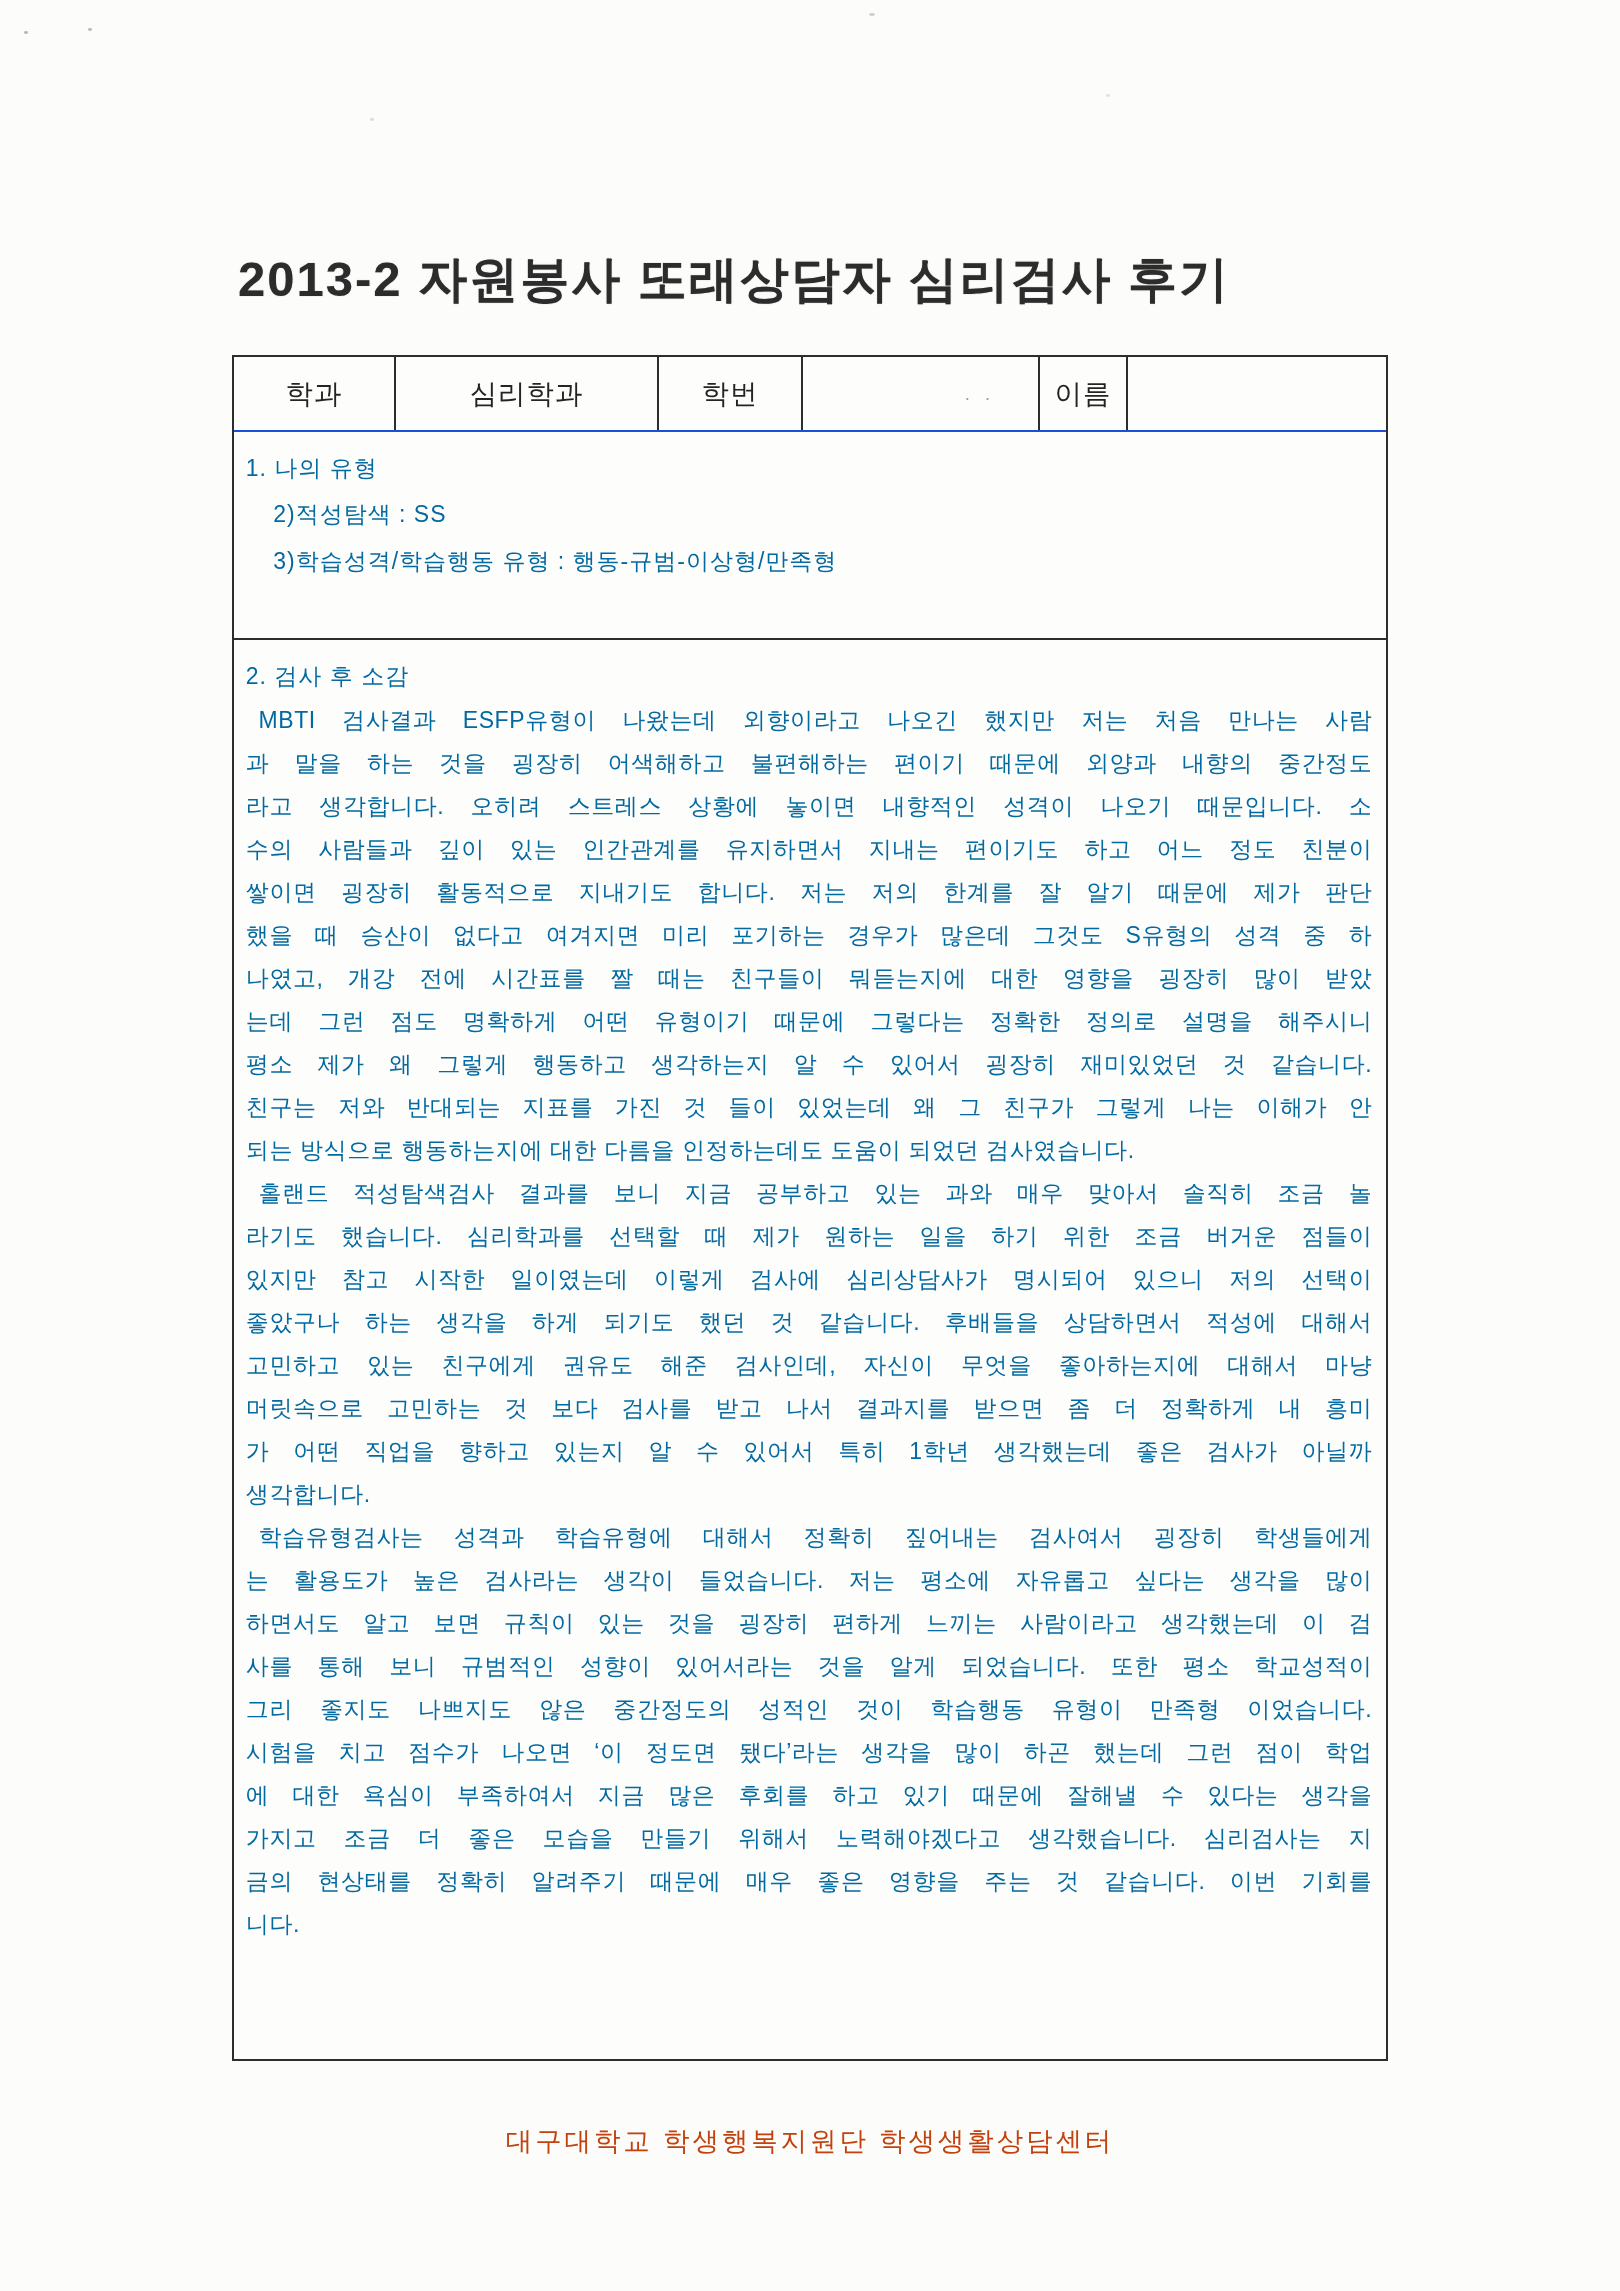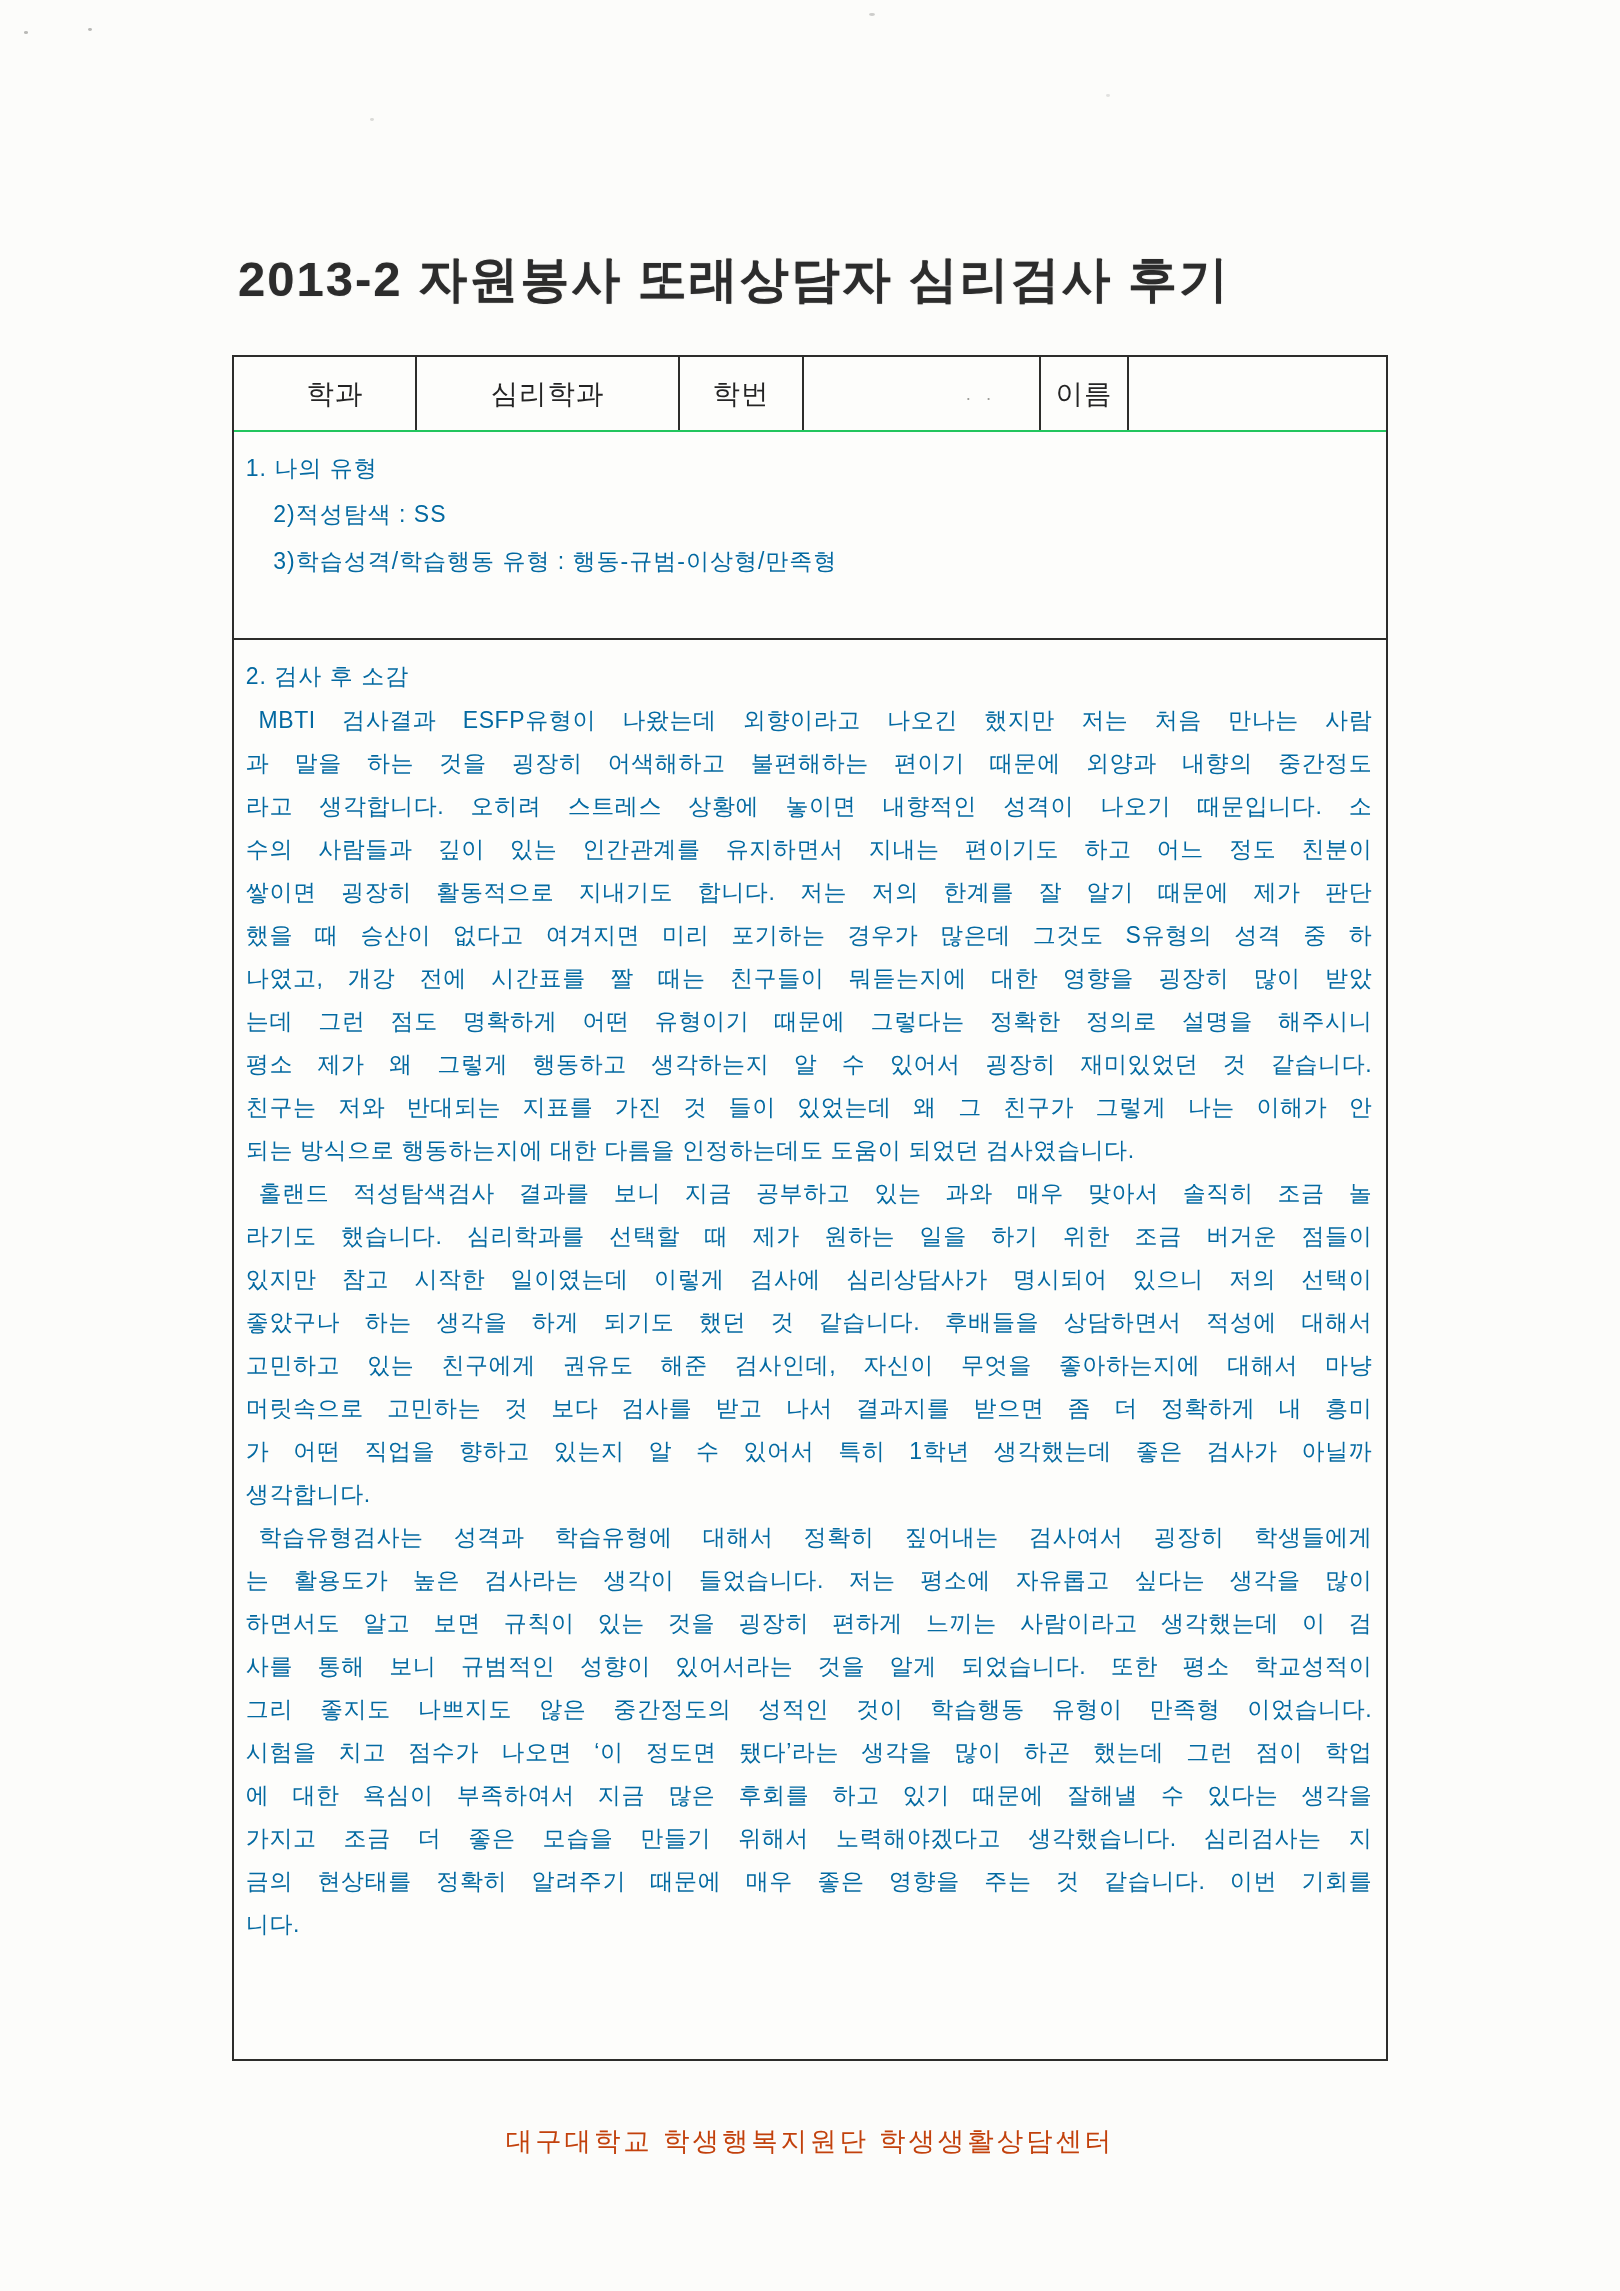--- a/index.html
+++ b/index.html
@@ -26,30 +26,30 @@
     font-size:49px;font-weight:bold;letter-spacing:2px;
     color:#2c2c2c;white-space:nowrap;
     text-shadow:0 0 1px rgba(40,40,40,.45);
   }
 
   .doc{
     position:absolute;left:232px;top:355px;width:1156px;
     border:2px solid #2d2d2b;border-top-width:2.9px;
     box-sizing:border-box;background:#fdfdfb;
   }
-  .header-row{display:flex;height:73px;border-bottom:2px solid #22c55e;padding-left:21px;}
+  .header-row{display:flex;height:73px;border-bottom:2px solid #1d4ed8;}
   .cell{
     box-sizing:border-box;border-right:2px solid #2d2d2b;
     display:flex;align-items:center;justify-content:center;
     font-size:27.4px;letter-spacing:1px;color:#242424;
   }
   .cell:last-child{border-right:none;}
   .c-dept-label{width:162px;}
   .c-dept-value{width:263px;}
-  .c-id-label{width:124px;}
+  .c-id-label{width:144px;}
   .c-id-value{width:237px;justify-content:flex-end;padding-right:43px;
               color:#9e9e9a;font-size:18.6px;letter-spacing:4.9px;}
   .c-name-label{width:88px;}
   .c-name-value{flex:1;}
 
   .sec{box-sizing:border-box;padding:13.7px 9.8px 0 11.8px;font-size:23px;color:#0369a1;}
   .sec1{height:208px;border-bottom:2px solid #2d2d2b;}
   .sec1 .heading{line-height:45px;letter-spacing:1px;}
   .sec1 .item{padding-left:27.4px;line-height:47px;letter-spacing:1px;}
   .sec2{height:1419px;}

